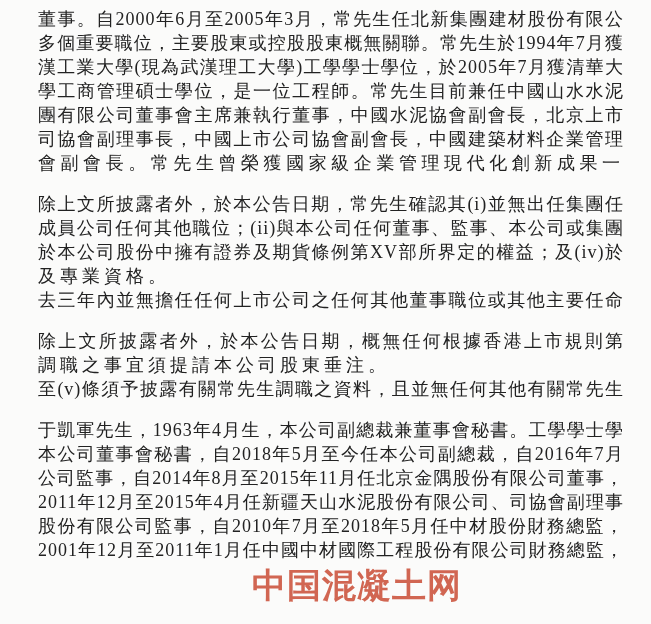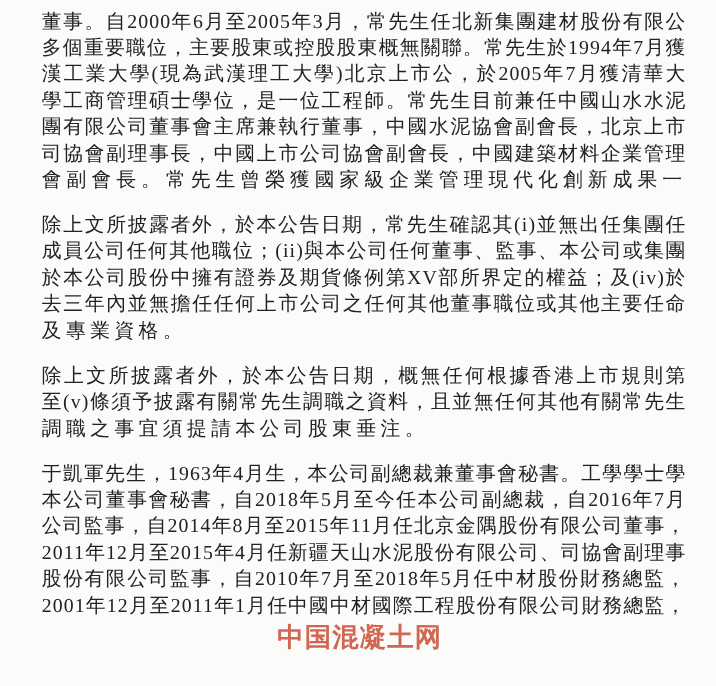--- a/index.html
+++ b/index.html
@@ -32,54 +32,54 @@
     overflow: hidden;
   }
   .line.no-just {
     text-align-last: left;
     letter-spacing: 4px;
   }
   .watermark {
     position: absolute;
     left: 252px;
     top: 563px;
-    font-size: 24px;
+    font-size: 34px;
     font-weight: bold;
     letter-spacing: 1px;
     font-family: "Liberation Serif", "DejaVu Serif", serif;
     opacity: 0.82;
     pointer-events: none;
     white-space: nowrap;
   }
 </style>
 </head>
 <body>
 
 <div class="page">
   <div id="doc-body" style="color: rgb(34, 34, 34);">
       <div class="para">
         <div class="line">董事。自2000年6月至2005年3月，常先生任北新集團建材股份有限公司</div>
         <div class="line">多個重要職位，主要股東或控股股東概無關聯。常先生於1994年7月獲武</div>
-        <div class="line">漢工業大學(現為武漢理工大學)北京上市公，於2005年7月獲清華大</div>
+        <div class="line">漢工業大學(現為武漢理工大學)工學學士學位，於2005年7月獲清華大</div>
         <div class="line">學工商管理碩士學位，是一位工程師。常先生目前兼任中國山水水泥集</div>
         <div class="line">團有限公司董事會主席兼執行董事，中國水泥協會副會長，北京上市公</div>
         <div class="line">司協會副理事長，中國上市公司協會副會長，中國建築材料企業管理協</div>
         <div class="line no-just">會副會長。常先生曾榮獲國家級企業管理現代化創新成果一等獎。</div>
       </div>
       <div class="para">
         <div class="line">除上文所披露者外，於本公告日期，常先生確認其(i)並無出任集團任何</div>
         <div class="line">成員公司任何其他職位；(ii)與本公司任何董事、監事、本公司或集團其</div>
         <div class="line">於本公司股份中擁有證券及期貨條例第XV部所界定的權益；及(iv)於過</div>
+        <div class="line no-just">及專業資格。</div>
         <div class="line">去三年內並無擔任任何上市公司之任何其他董事職位或其他主要任命</div>
-        <div class="line no-just">及專業資格。</div>
       </div>
       <div class="para">
         <div class="line">除上文所披露者外，於本公告日期，概無任何根據香港上市規則第13.51(2)(h)</div>
+        <div class="line no-just">調職之事宜須提請本公司股東垂注。</div>
         <div class="line">至(v)條須予披露有關常先生調職之資料，且並無任何其他有關常先生</div>
-        <div class="line no-just">調職之事宜須提請本公司股東垂注。</div>
       </div>
       <div class="para">
         <div class="line">于凱軍先生，1963年4月生，本公司副總裁兼董事會秘書。工學學士學位</div>
         <div class="line">本公司董事會秘書，自2018年5月至今任本公司副總裁，自2016年7月至</div>
         <div class="line">公司監事，自2014年8月至2015年11月任北京金隅股份有限公司董事，自</div>
         <div class="line">2011年12月至2015年4月任新疆天山水泥股份有限公司、司協會副理事長</div>
         <div class="line">股份有限公司監事，自2010年7月至2018年5月任中材股份財務總監，自</div>
         <div class="line">2001年12月至2011年1月任中國中材國際工程股份有限公司財務總監，</div>
       </div>
     </div>

